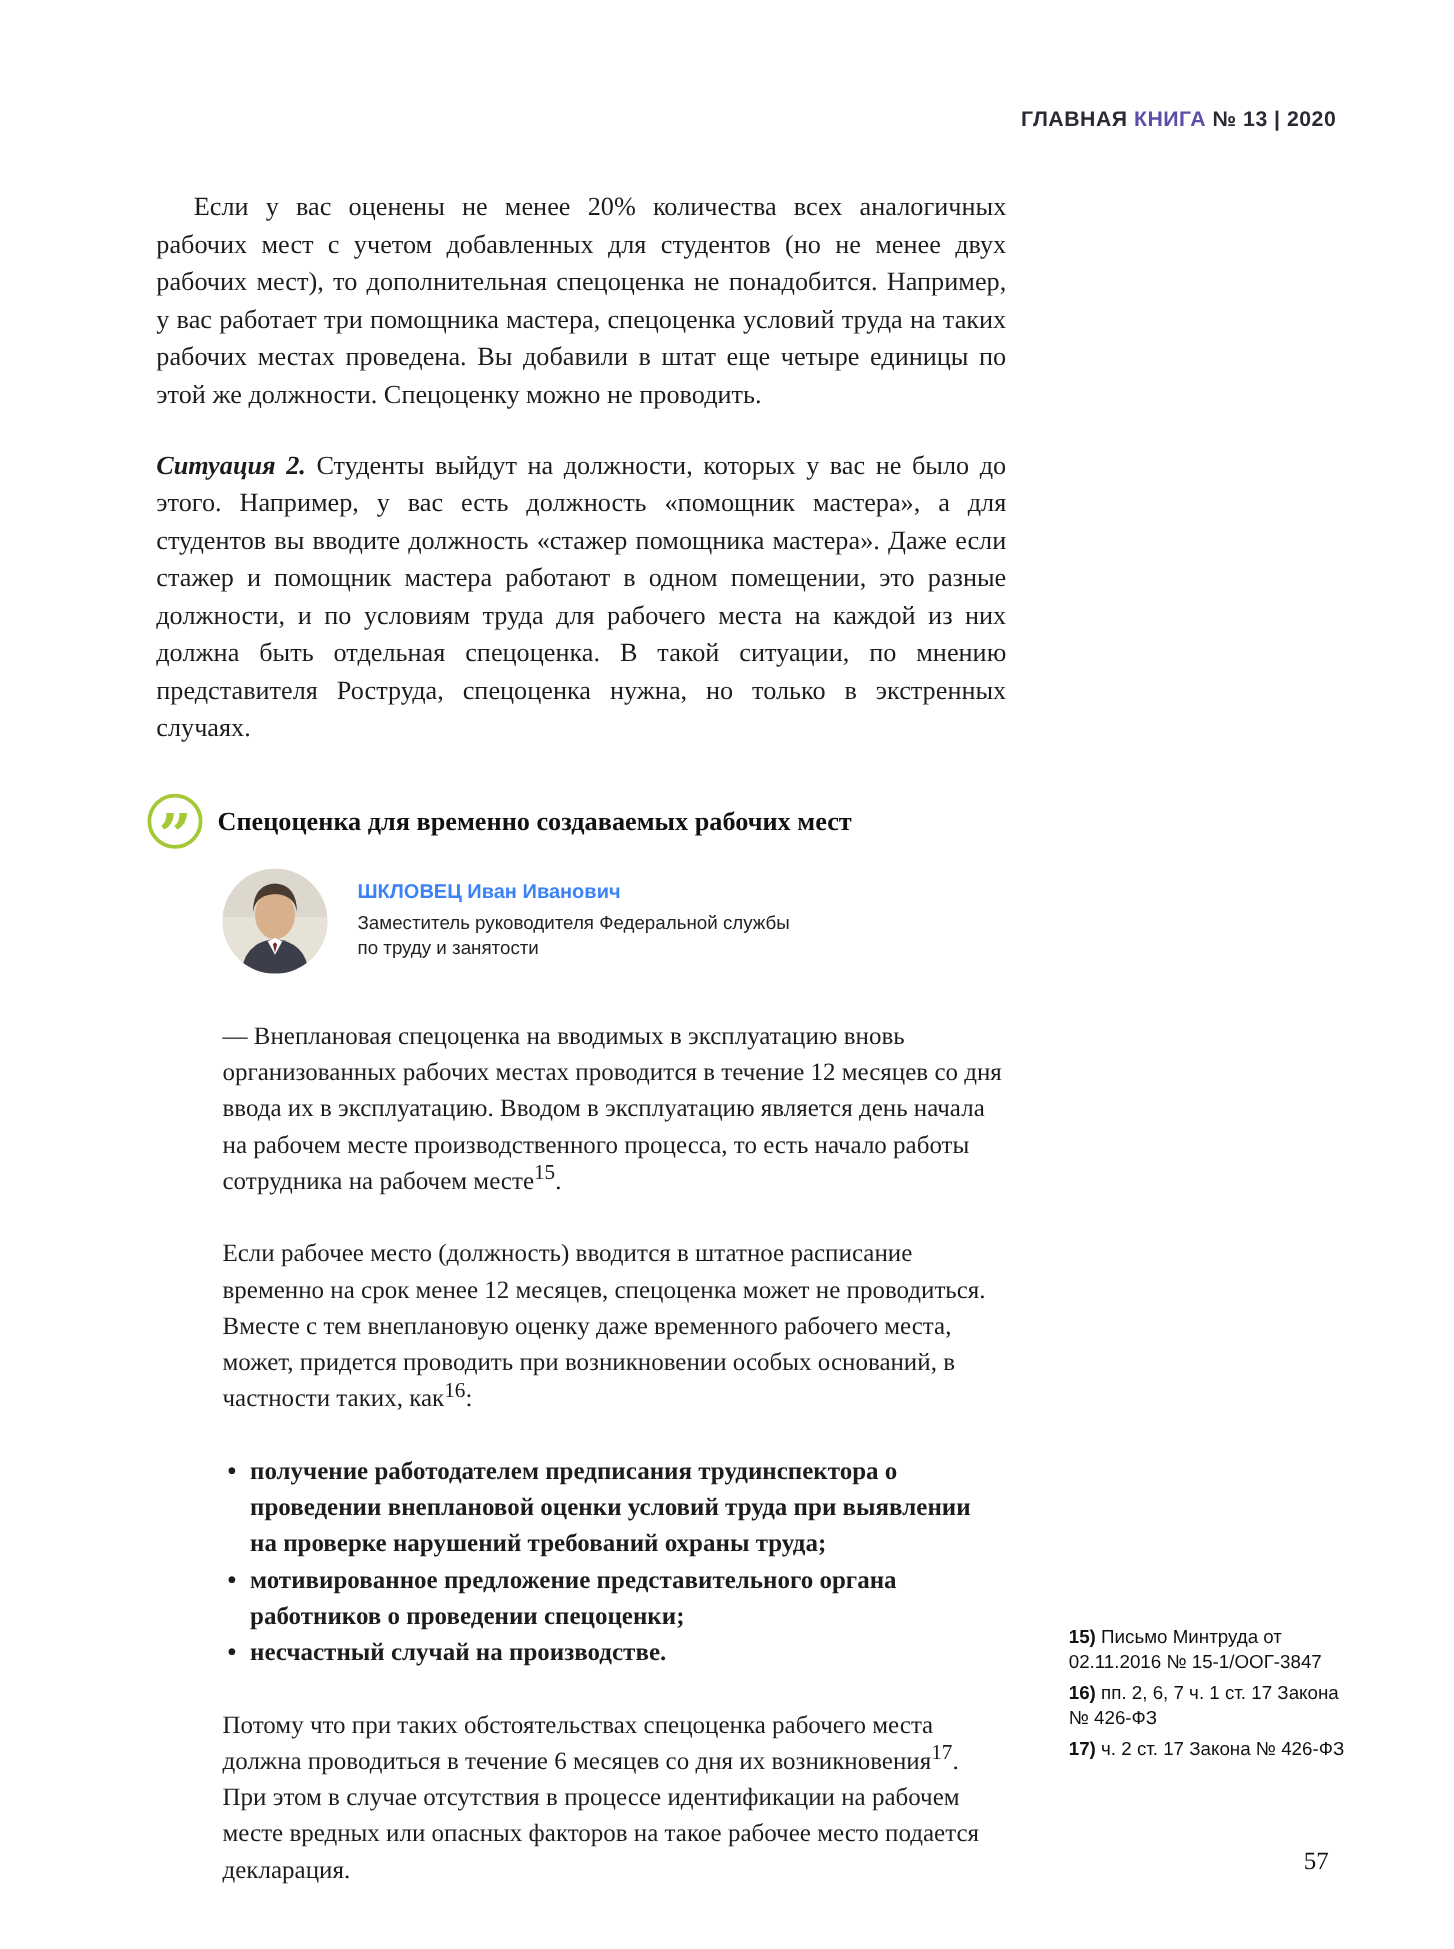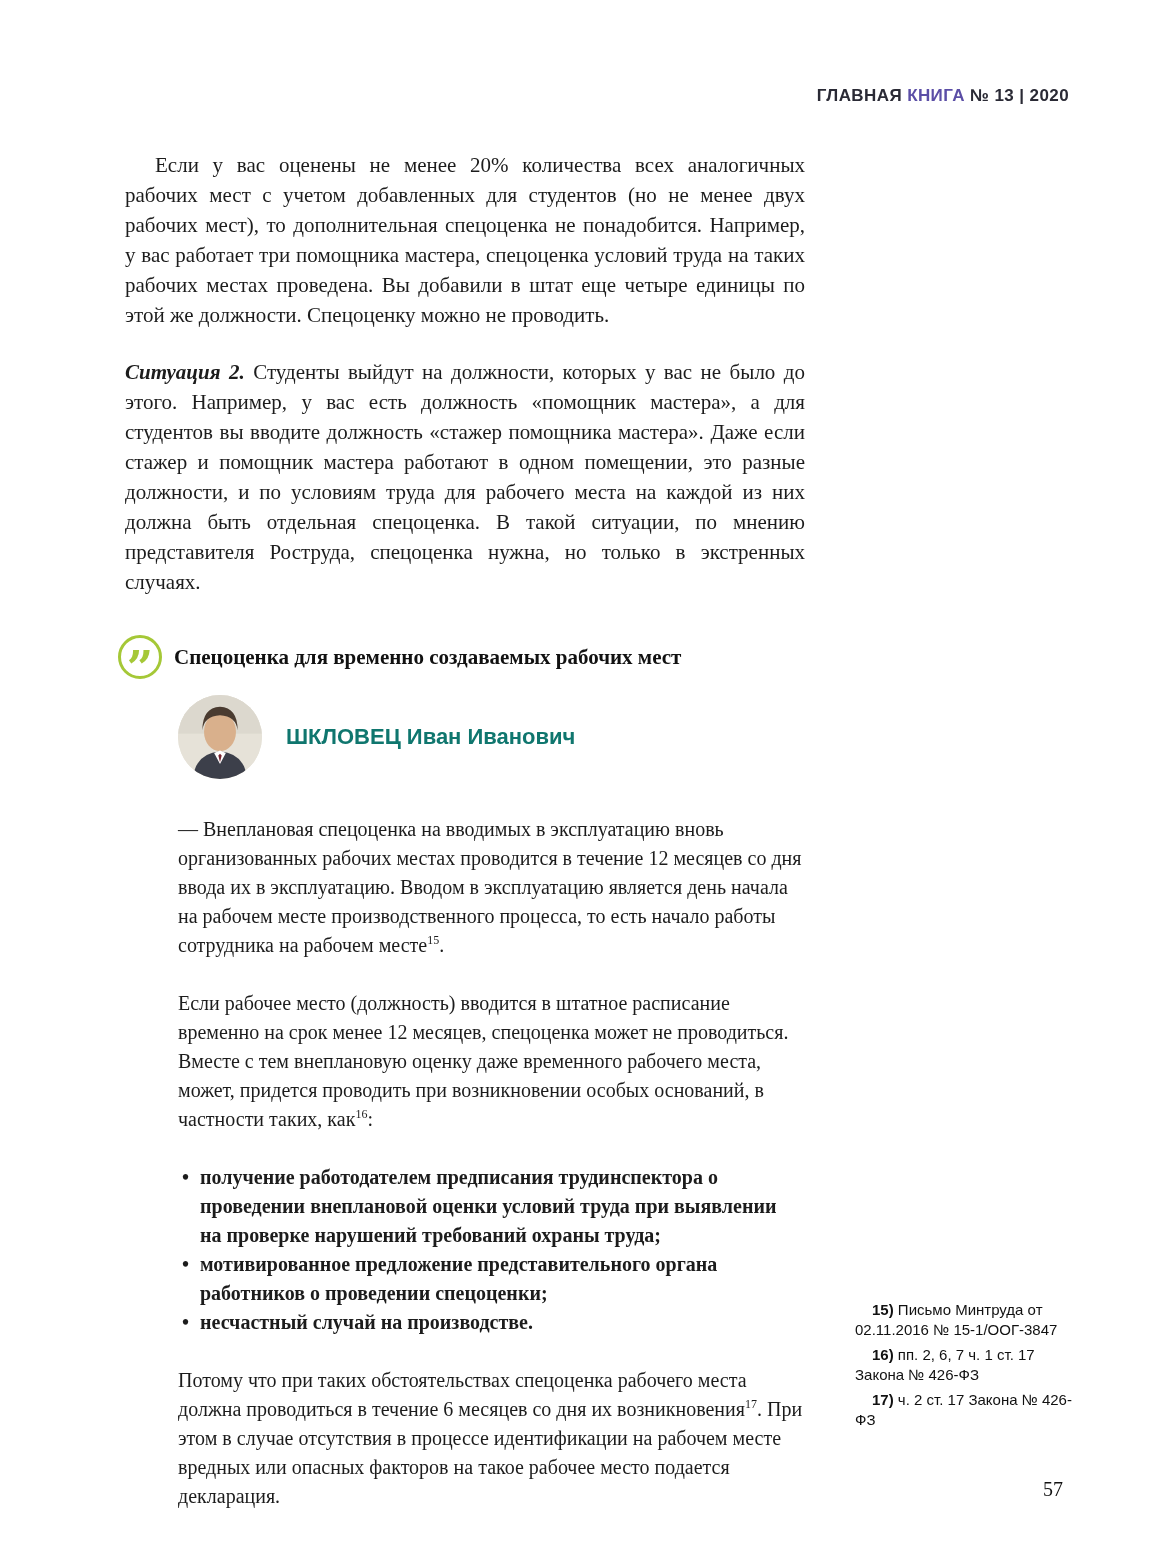--- a/index.html
+++ b/index.html
@@ -36,38 +36,38 @@
     font-size:46px; line-height:1; transform:translateY(11px);
   }
   .quote-title { font-size:21px; font-weight:bold; color:#111; }
 
   .author { display:flex; align-items:center; gap:24px; margin-top:16px; margin-left:53px; }
   .avatar {
     width:84px; height:84px; border-radius:50%; overflow:hidden; flex:0 0 auto;
     background:#e8e4da;
   }
   .avatar svg { display:block; width:100%; height:100%; }
-  .author-name { font-family:"Liberation Sans", sans-serif; font-weight:bold; font-size:22px; color:#0f766e; }
+  .author-name { font-family:"Liberation Sans", sans-serif; font-weight:bold; font-size:16px; color:#3b82f6; }
   .author-title { font-family:"Liberation Sans", sans-serif; font-size:15px; line-height:20px; margin-top:6px; max-width:350px; color:#222; }
 
   .quote-body { margin-left:53px; width:627px; margin-top:36px; font-size:20px; line-height:29px; text-align:left; }
   .quote-body p { margin-bottom:29px; }
   .quote-body p:last-child { margin-bottom:0; }
   .quote-body ul { list-style:none; margin:0 6px 29px 0;font-weight:bold; }
   .quote-body li { position:relative; padding-left:22px; }
   .quote-body li::before { content:"\2022"; position:absolute; left:4px; }
-  sup { font-size:12px; line-height:0; vertical-align:super; }
+  sup { font-size:17px; line-height:0; vertical-align:super; }
 
   
   .footnotes {
     position:absolute; left:855px; top:1300px; width:232px;
     font-family:"Liberation Sans", sans-serif; font-size:15px; line-height:20px; color:#111;
   }
   .footnote { margin-bottom:5px; }
-  .footnote b { font-weight:bold;margin-left:17px; }
+  .footnote b { font-weight:bold; }
 
   
   .page-number {
     position:absolute; left:1043px; top:1478px;
     font-family:"Liberation Serif", serif; font-size:20px; color:#111;
   }
 </style>
 </head>
 <body>
 
@@ -99,20 +99,21 @@
             <rect x="0" y="0" width="100" height="46" fill="#dcd8ce"></rect>
             <ellipse cx="50" cy="44" rx="19" ry="23" fill="#d9b08c"></ellipse>
             <path d="M29 42 Q29 15 50 14 Q71 15 71 42 Q69 25 50 24 Q31 25 29 42 Z" fill="#4a3b30"></path>
             <path d="M18 100 Q20 70 50 67 Q80 70 82 100 Z" fill="#3c3f4a"></path>
             <path d="M43 69 L50 82 L57 69 L50 66 Z" fill="#ffffff"></path>
             <path d="M48 72 L50 80 L52 72 L50 70 Z" fill="#7a2530"></path>
           </svg>
         </div>
         <div class="author-info">
           <div class="author-name">ШКЛОВЕЦ Иван Иванович</div>
+          <div class="author-title">Заместитель руководителя Федеральной службы по труду и занятости</div>
         </div>
       </div>
 
       <div class="quote-body">
 
         <p><span>—  Внеплановая спецоценка на вводимых в эксплуатацию вновь организованных рабочих местах проводится в течение 12 месяцев со дня ввода их в эксплуатацию. Вводом в эксплуатацию является день начала на рабочем месте производственного процесса, то есть начало работы сотрудника на рабочем месте</span><sup>15</sup><span>.</span></p>
 
         <p><span>Если рабочее место (должность) вводится в штатное расписание временно на срок менее 12 месяцев, спецоценка может не проводиться. Вместе с тем внеплановую оценку даже временного рабочего места, может, придется проводить при возникновении особых оснований, в частности таких, как</span><sup>16</sup><span>:</span></p>
 
         <ul>

